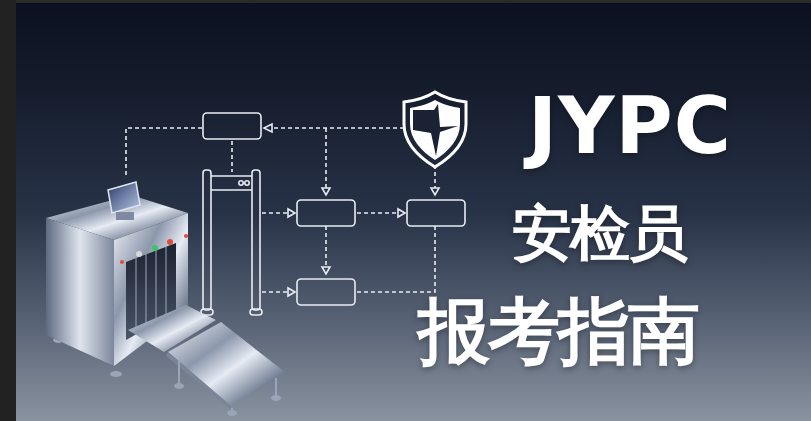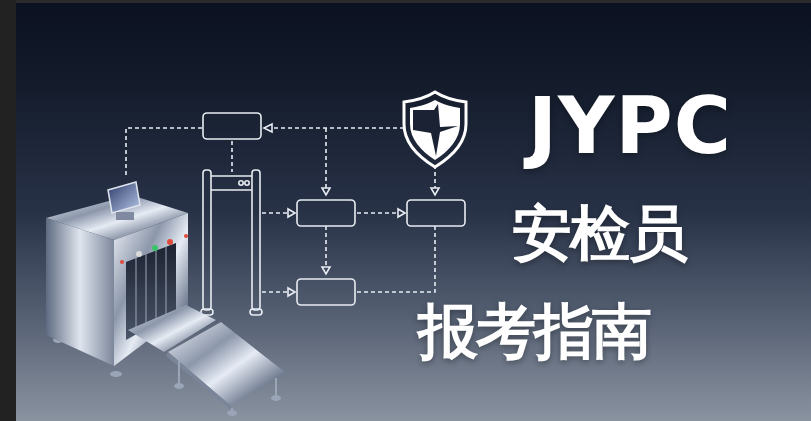--- a/index.html
+++ b/index.html
@@ -12,21 +12,21 @@
     background: linear-gradient(180deg, #0b1120 0%, #141c2c 20%, #283247 50%, #556073 75%, #8a93a0 100%);
   }
   svg.art { position:absolute; left:0; top:0; }
   .title {
     position:absolute; left:392px; top:78px; width:380px;
     font-family:"DejaVu Sans", sans-serif; font-weight:bold; color:#ffffff;
     text-shadow: 0 2px 6px rgba(0,0,0,0.35);
   }
   .t1 { position:absolute; left:120px; top:0; font-size:78px; line-height:90px; letter-spacing:1px; }
   .t2 { position:absolute; left:104px; top:102px; font-size:60px; line-height:100px; letter-spacing:-2px; }
-  .t3 { position:absolute; left:10px; top:200px; font-size:60px; line-height:100px; letter-spacing:-2px; }
+  .t3 { position:absolute; left:10px; top:200px; font-size:72px; line-height:100px; letter-spacing:-2px; }
 </style>
 </head>
 <body>
 
 <div class="frame">
   <div class="topbar"></div>
   <div class="canvas">
 
     <svg class="art" width="806" height="418" viewBox="0 3 806 418">
       <defs>

